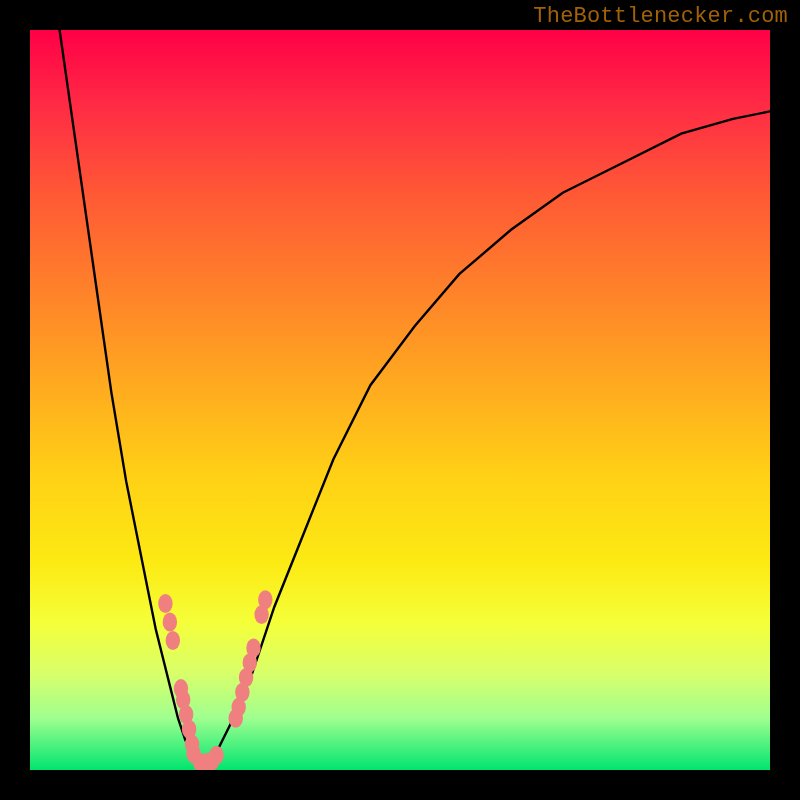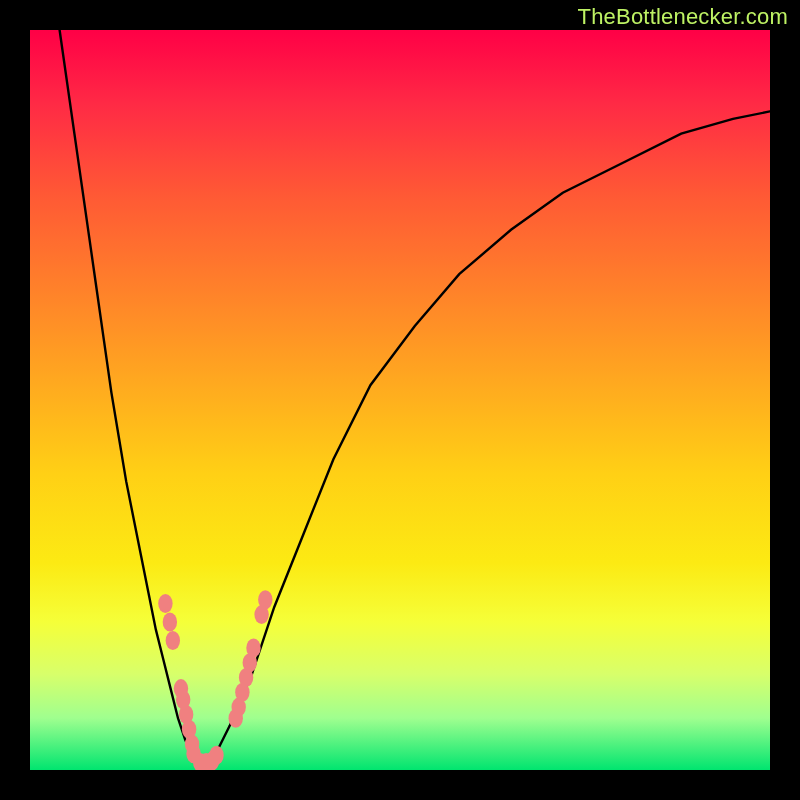--- a/index.html
+++ b/index.html
@@ -12,24 +12,24 @@
   .stage {
     position: relative;
     width: 800px;
     height: 800px;
     background: #000;
   }
   .watermark {
     position: absolute;
     top: 4px;
     right: 12px;
-    font-family: Liberation Sans, sans-serif;
+    font-family: Liberation Mono, monospace;
     font-size: 22px;
     font-weight: 500;
-    color: #bef264;
+    color: #a16207;
     letter-spacing: 0.2px;
     z-index: 10;
   }
   .plot {
     position: absolute;
     left: 30px;
     top: 30px;
     width: 740px;
     height: 740px;
     background: linear-gradient(to bottom,

